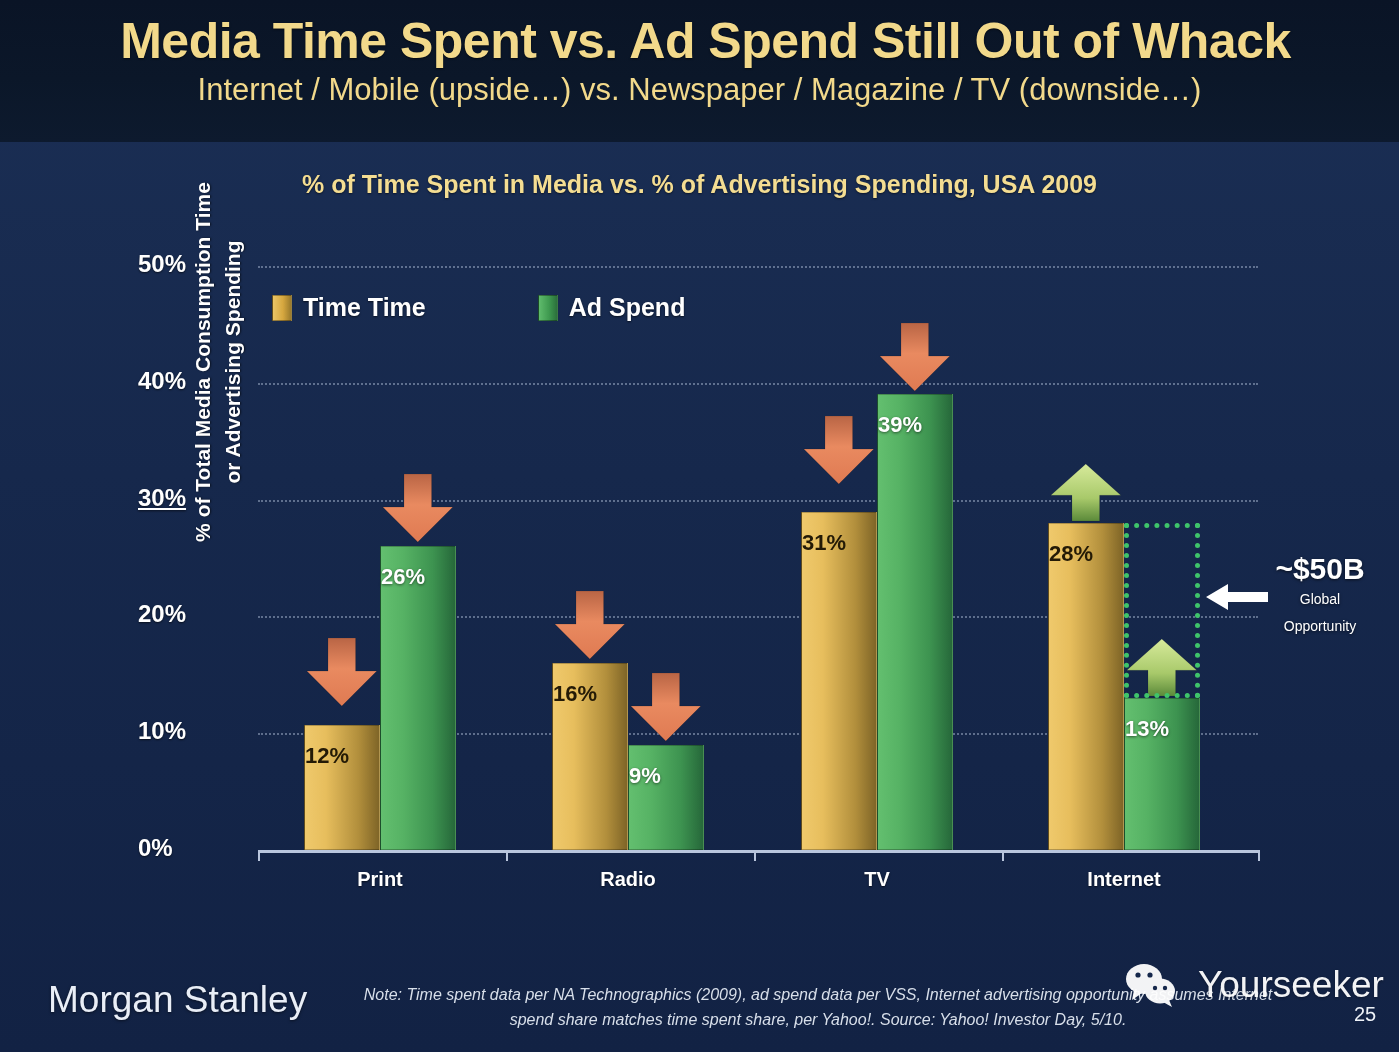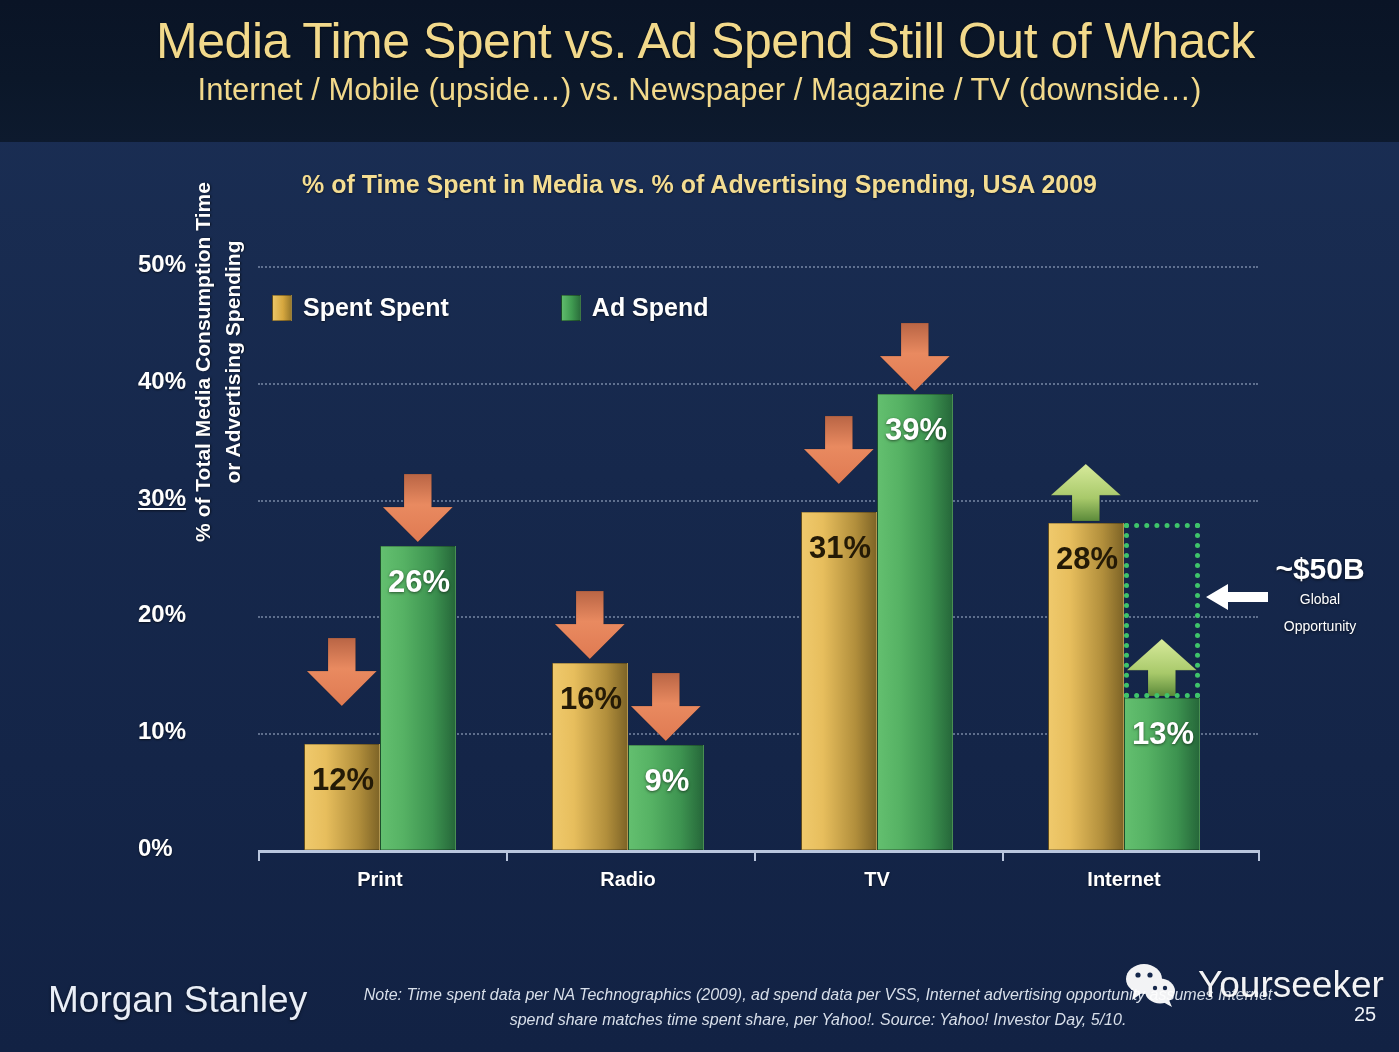--- a/index.html
+++ b/index.html
@@ -16,21 +16,21 @@
   }
 
   
   #header {
     position: absolute; left: 0; top: 0;
     width: 1399px; height: 142px;
     background: linear-gradient(180deg, #0a1426 0%, #0b1729 55%, #0d1a2e 100%);
     text-align: center;
   }
   #title {
-    font-size: 50px; font-weight: 400; letter-spacing: -0.5px;
+    font-size: 50px; font-weight: 700; letter-spacing: -0.5px;
     color: #f2d98b;
     padding-top: 12px;
     text-shadow: 0 1px 2px rgba(0,0,0,.6);
     white-space: nowrap;
     padding-left: 12px;
   }
   #subtitle {
     font-size: 31px; font-weight: 400;
     color: #f2d98b;
     margin-top: 2px;
@@ -107,22 +107,22 @@
 
   
   .bar {
     position: absolute; bottom: 0; width: 76px;
     border: 1px solid rgba(0,0,0,.25);
   }
   .bar-gold  { background: linear-gradient(90deg,#efc96c 0%, #e7be5d 28%, #b28f3c 72%, #7f6527 100%); }
   .bar-green { background: linear-gradient(90deg,#63bf6f 0%, #56b264 30%, #3d9350 70%, #26683a 100%); }
   .bar-value {
     position: absolute; left: 0; width: 76px;
-    text-align: center;
-    font-size: 31px; font-weight: bold;
+    text-align: left;
+    font-size: 22px; font-weight: bold;
     white-space: nowrap;
   }
   .val-dark  { color: #241a06; top: 17px; }
   .val-light { color: #ffffff; top: 17px; text-shadow: 0 1px 3px rgba(0,0,0,.55); }
 
   
   .cat-label {
     position: absolute; top: 868px;
     width: 200px; text-align: center;
     font-size: 20px; font-weight: bold; color: #ffffff;
@@ -206,21 +206,21 @@
 
   <div id="plot">
     <div id="gridlines">
         <div class="gridline" style="top: 467.2px;"></div>
         <div class="gridline" style="top: 350.4px;"></div>
         <div class="gridline" style="top: 233.6px;"></div>
         <div class="gridline" style="top: 116.8px;"></div>
         <div class="gridline" style="top: 0px;"></div>
       </div>
     <div id="bars">
-        <div class="bar bar-gold" style="left: 46px; height: 106px;">
+        <div class="bar bar-gold" style="left: 46px; height: 125px;">
           <div class="bar-value val-dark">12%</div>
         </div>
         <div class="bar bar-green" style="left: 122px; height: 303.68px;">
           <div class="bar-value val-light">26%</div>
         </div>
         <div class="bar bar-gold" style="left: 294px; height: 186.88px; margin-top: 8px;">
           <div class="bar-value val-dark">16%</div>
         </div>
         <div class="bar bar-green" style="left: 370px; height: 105.12px;">
           <div class="bar-value val-light">9%</div>
@@ -334,21 +334,21 @@
   <div id="cat-labels">
       <div class="cat-label" style="left: 280px;">Print</div>
       <div class="cat-label" style="left: 528px;">Radio</div>
       <div class="cat-label" style="left: 777px;">TV</div>
       <div class="cat-label" style="left: 1024px;">Internet</div>
     </div>
 
   <div id="legend">
     <div class="legend-item">
       <span class="legend-swatch sw-gold"></span>
-      <span class="legend-label">Spent Spent</span>
+      <span class="legend-label">Time Time</span>
     </div>
     <div class="legend-item">
       <span class="legend-swatch sw-green"></span>
       <span class="legend-label">Ad Spend</span>
     </div>
   </div>
 
   <svg id="callout-arrow" width="64" height="30" viewBox="0 0 64 30" style="position:absolute;left:1206px;top:582px;">
     <polygon points="0,15 22,2 22,10 62,10 62,20 22,20 22,28" fill="#ffffff"></polygon>
   </svg>

